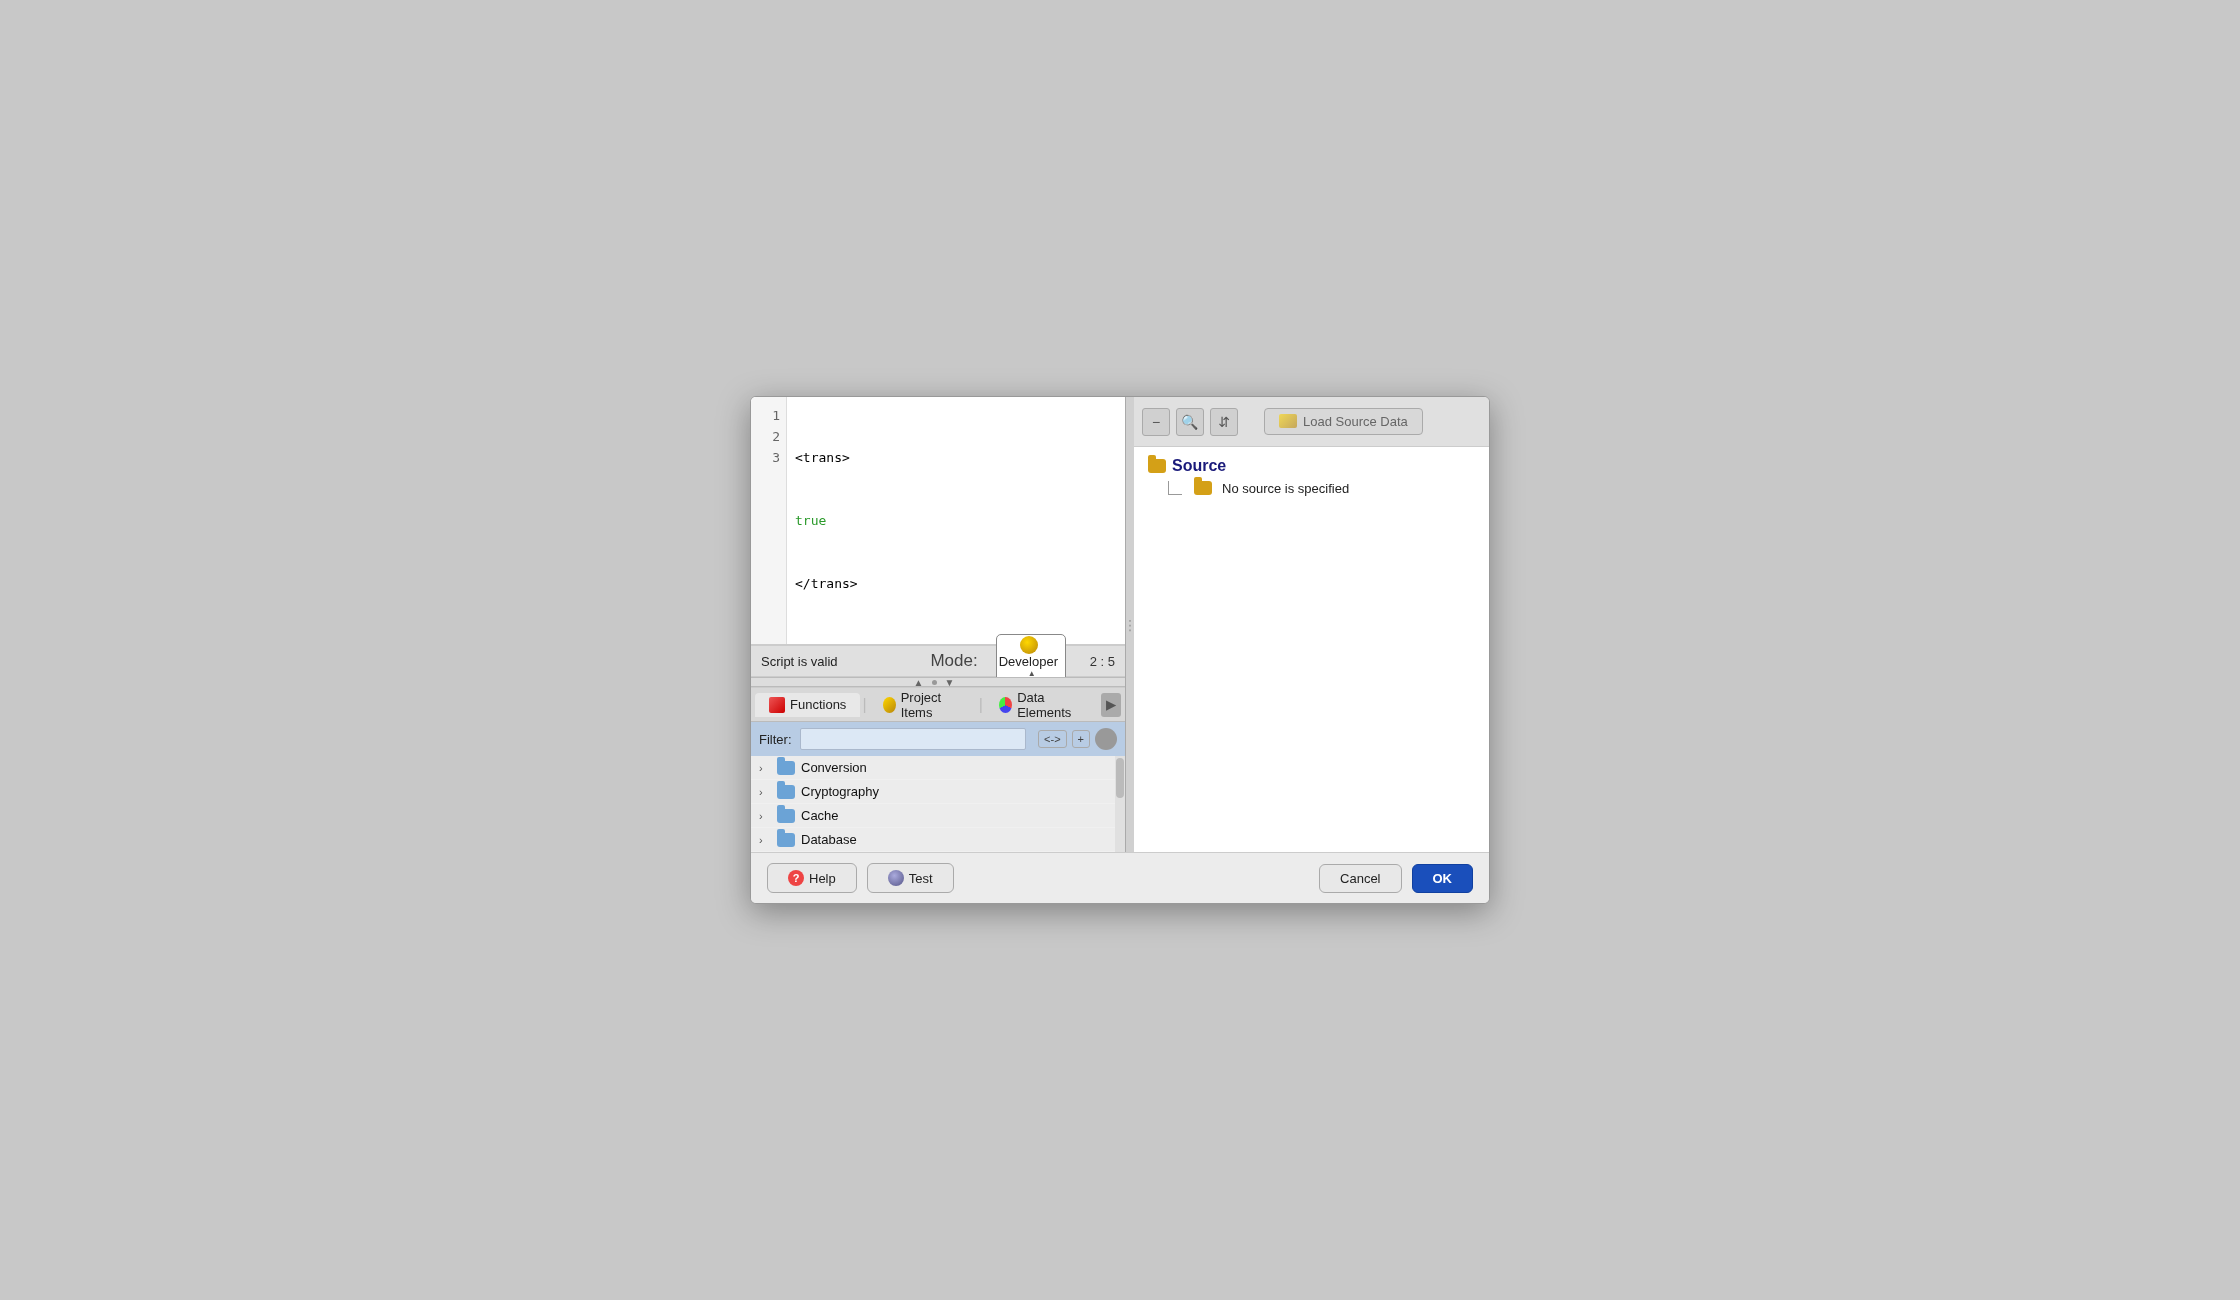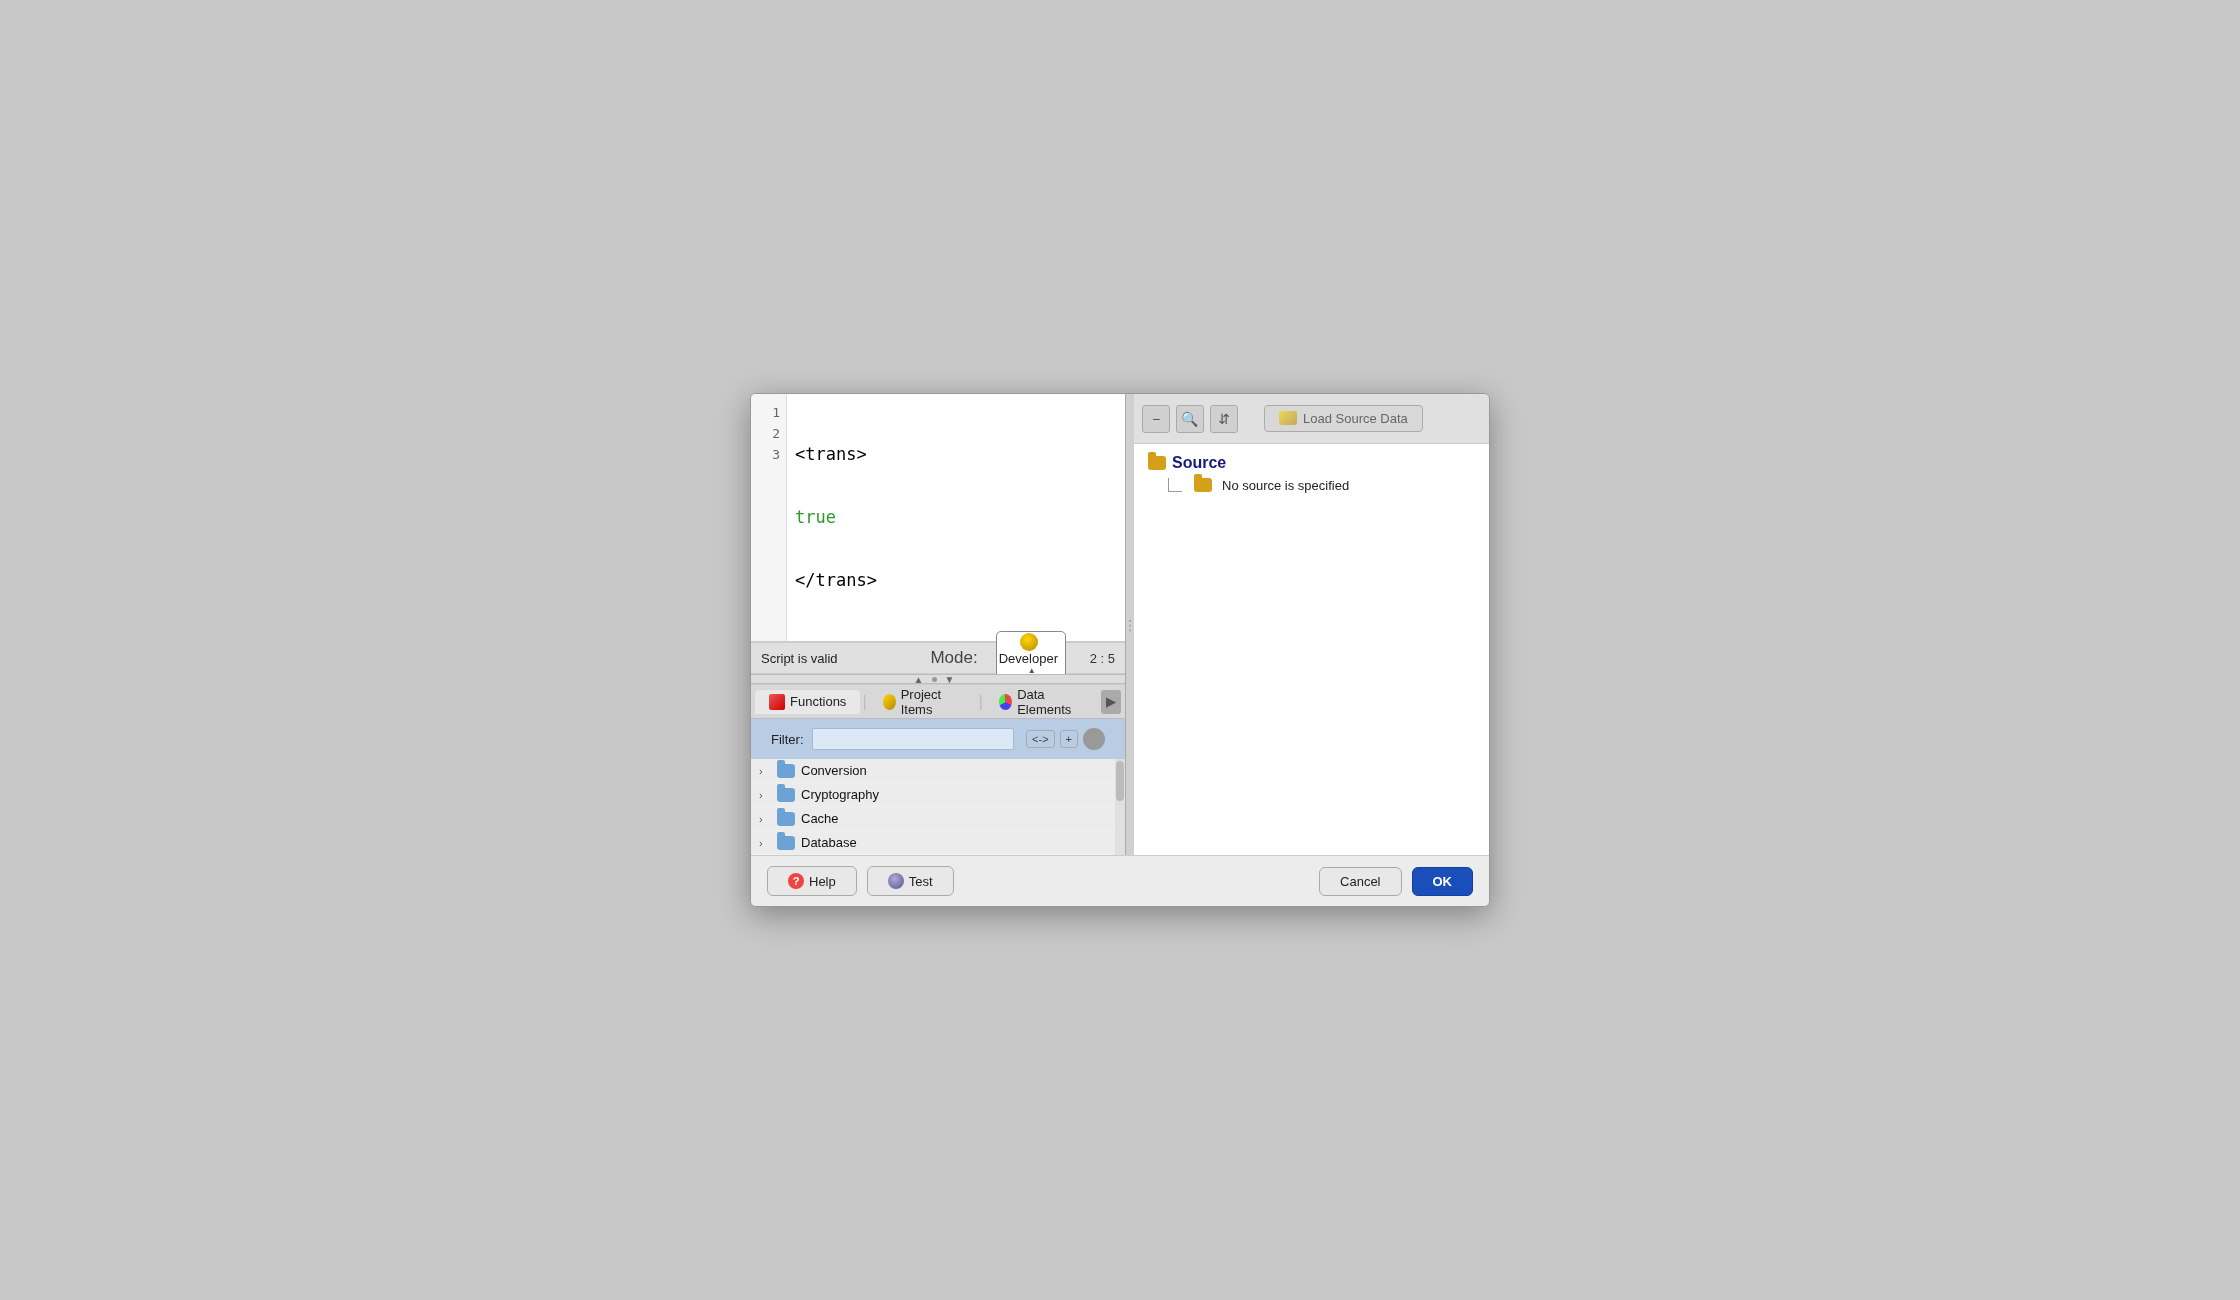--- a/index.html
+++ b/index.html
@@ -63,21 +63,21 @@
     }
 
     .line-numbers div {
       line-height: 21px;
     }
 
     .code-content {
       flex: 1;
       padding: 8px 8px;
       font-family: monospace;
-      font-size: 17px;
+      font-size: 13px;
       line-height: 21px;
       white-space: pre;
       color: #000;
     }
 
     .code-line-tag { color: #000; }
     .code-line-true { color: #2b9a2b; }
 
     .status-bar {
       background: #e0e0e0;
@@ -250,25 +250,25 @@
       height: 24px;
       display: flex;
       align-items: center;
       justify-content: center;
       cursor: pointer;
       color: #555;
     }
 
     .filter-bar {
       background: #b8cce4;
-      padding: 5px 20px;
+      padding: 5px 8px;
       display: flex;
       align-items: center;
       gap: 8px;
-      height: 40px;
+      height: 34px;
     }
 
     .filter-label {
       font-size: 13px;
       color: #222;
     }
 
     .filter-input {
       flex: 1;
       height: 22px;

